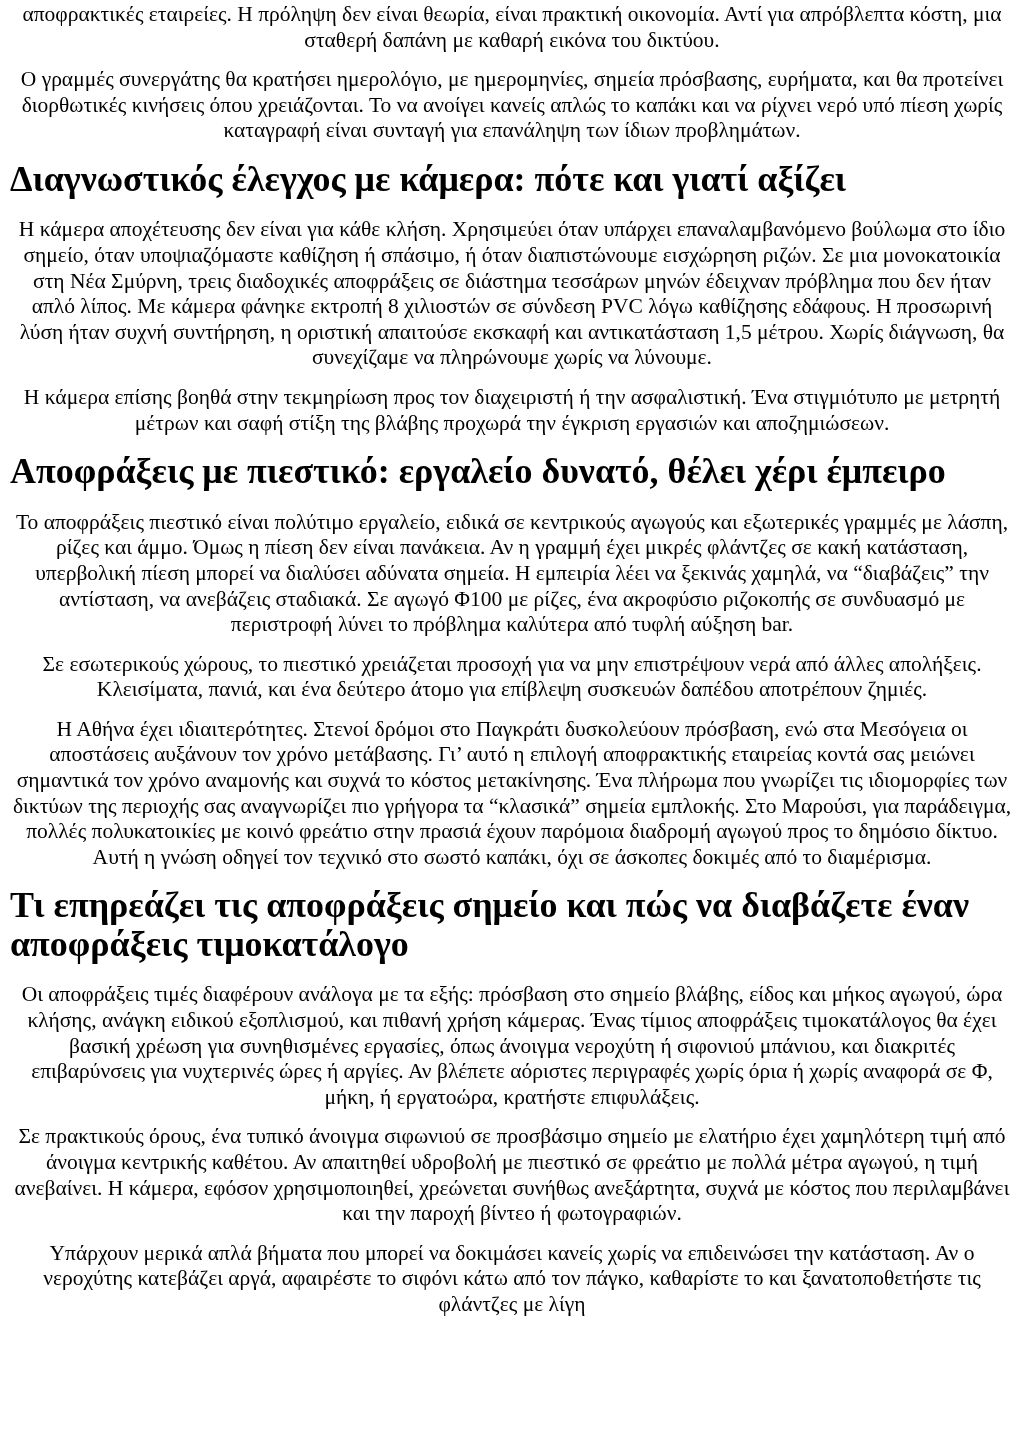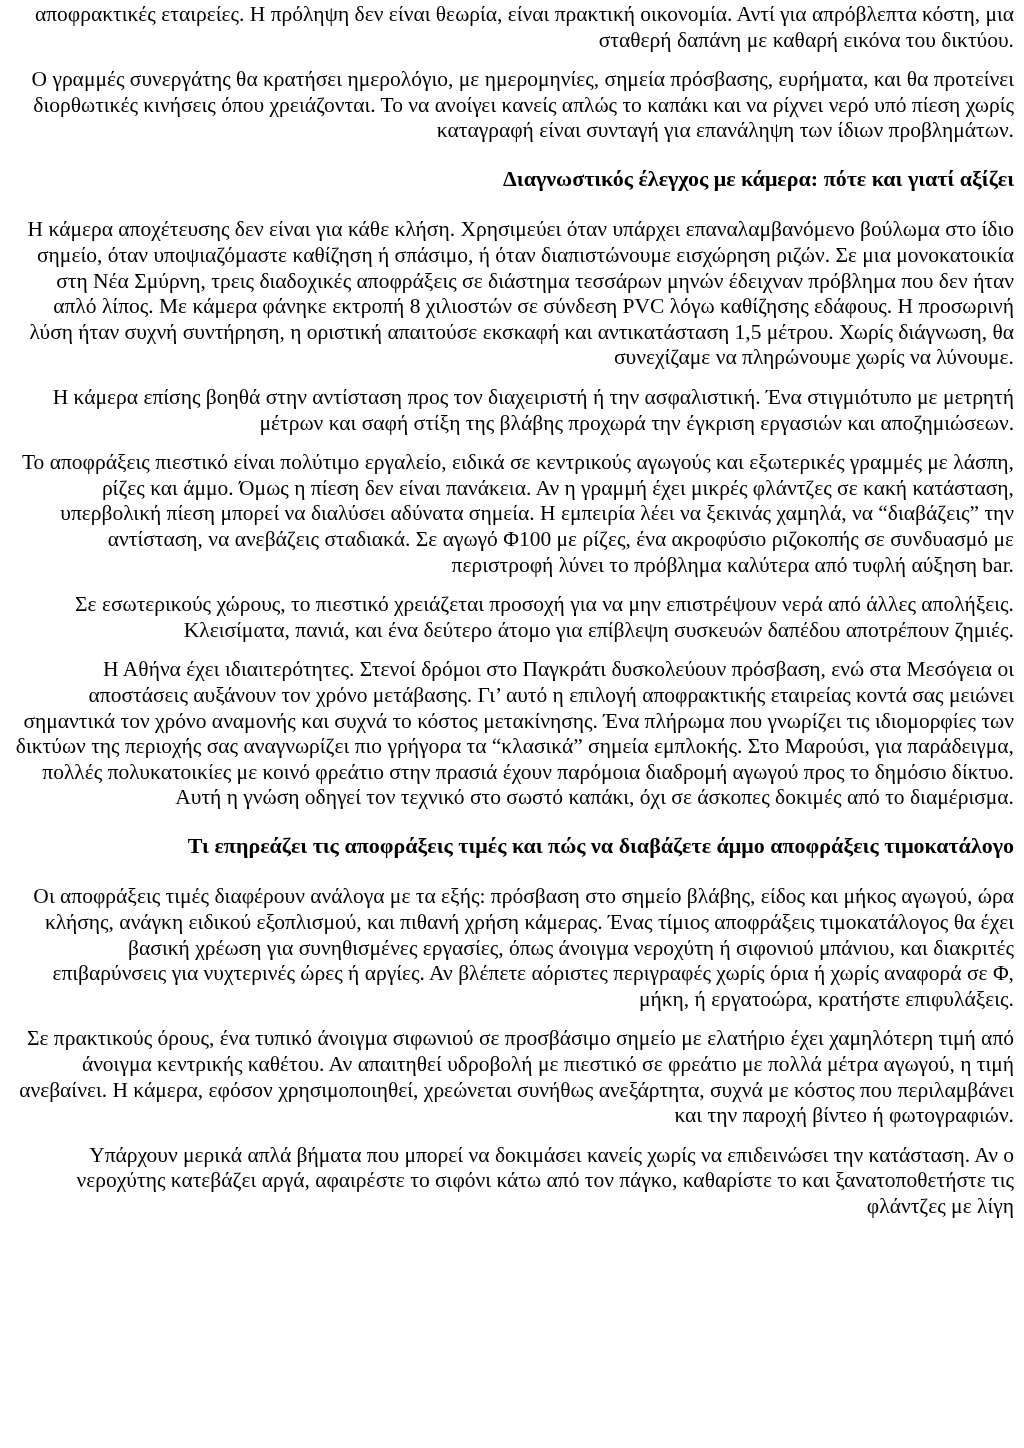--- a/index.html
+++ b/index.html
@@ -17,61 +17,62 @@
     box-sizing: border-box;
     font-family: "Liberation Serif", "DejaVu Serif", serif;
   }
   .article {
     padding: 0 10px;
   }
   .article p {
     font-size: 21.5px;
     line-height: 25.6px;
     margin: 14px 0;
-    text-align: right;
+    text-align: center;
     word-spacing: normal;
   }
   .article p.first-partial {
     margin-top: 2px; 
   }
   .article h2 {
-    font-size: 22px;
+    font-size: 36px;
     line-height: 38.5px;
     font-weight: bold;
     margin: 16px 0 19px 0;
-    text-align: right;
+    text-align: left;
   }
 </style>
 </head>
 <body>
 
 <div class="page">
   <div class="article">
 
     <p class="first-partial">αποφρακτικές εταιρείες. Η πρόληψη δεν είναι θεωρία, είναι πρακτική οικονομία. Αντί για απρόβλεπτα κόστη, μια σταθερή δαπάνη με καθαρή εικόνα του δικτύου.</p>
 
     <p>Ο γραμμές συνεργάτης θα κρατήσει ημερολόγιο, με ημερομηνίες, σημεία πρόσβασης, ευρήματα, και θα προτείνει διορθωτικές κινήσεις όπου χρειάζονται. Το να ανοίγει κανείς απλώς το καπάκι και να ρίχνει νερό υπό πίεση χωρίς καταγραφή είναι συνταγή για επανάληψη των ίδιων προβλημάτων.</p>
 
     <section>
       <h2>Διαγνωστικός έλεγχος με κάμερα: πότε και γιατί αξίζει</h2>
       <p>Η κάμερα αποχέτευσης δεν είναι για κάθε κλήση. Χρησιμεύει όταν υπάρχει επαναλαμβανόμενο βούλωμα στο ίδιο σημείο, όταν υποψιαζόμαστε καθίζηση ή σπάσιμο, ή όταν διαπιστώνουμε εισχώρηση ριζών. Σε μια μονοκατοικία στη Νέα Σμύρνη, τρεις διαδοχικές αποφράξεις σε διάστημα τεσσάρων μηνών έδειχναν πρόβλημα που δεν ήταν απλό λίπος. Με κάμερα φάνηκε εκτροπή 8 χιλιοστών σε σύνδεση PVC λόγω καθίζησης εδάφους. Η προσωρινή λύση ήταν συχνή συντήρηση, η οριστική απαιτούσε εκσκαφή και αντικατάσταση 1,5 μέτρου. Χωρίς διάγνωση, θα συνεχίζαμε να πληρώνουμε χωρίς να λύνουμε.</p>
-      <p>Η κάμερα επίσης βοηθά στην αντίσταση προς τον διαχειριστή ή την ασφαλιστική. Ένα στιγμιότυπο με μετρητή μέτρων και σαφή στίξη της βλάβης προχωρά την έγκριση εργασιών και αποζημιώσεων.</p>
+      <p>Η κάμερα επίσης βοηθά στην τεκμηρίωση προς τον διαχειριστή ή την ασφαλιστική. Ένα στιγμιότυπο με μετρητή μέτρων και σαφή στίξη της βλάβης προχωρά την έγκριση εργασιών και αποζημιώσεων.</p>
     </section>
 
     <section>
+      <h2>Αποφράξεις με πιεστικό: εργαλείο δυνατό, θέλει χέρι έμπειρο</h2>
       <p>Το αποφράξεις πιεστικό είναι πολύτιμο εργαλείο, ειδικά σε κεντρικούς αγωγούς και εξωτερικές γραμμές με λάσπη, ρίζες και άμμο. Όμως η πίεση δεν είναι πανάκεια. Αν η γραμμή έχει μικρές φλάντζες σε κακή κατάσταση, υπερβολική πίεση μπορεί να διαλύσει αδύνατα σημεία. Η εμπειρία λέει να ξεκινάς χαμηλά, να “διαβάζεις” την αντίσταση, να ανεβάζεις σταδιακά. Σε αγωγό Φ100 με ρίζες, ένα ακροφύσιο ριζοκοπής σε συνδυασμό με περιστροφή λύνει το πρόβλημα καλύτερα από τυφλή αύξηση bar.</p>
       <p>Σε εσωτερικούς χώρους, το πιεστικό χρειάζεται προσοχή για να μην επιστρέψουν νερά από άλλες απολήξεις. Κλεισίματα, πανιά, και ένα δεύτερο άτομο για επίβλεψη συσκευών δαπέδου αποτρέπουν ζημιές.</p>
     </section>
 
     <section>
       <p>Η Αθήνα έχει ιδιαιτερότητες. Στενοί δρόμοι στο Παγκράτι δυσκολεύουν πρόσβαση, ενώ στα Μεσόγεια οι αποστάσεις αυξάνουν τον χρόνο μετάβασης. Γι’ αυτό η επιλογή αποφρακτικής εταιρείας κοντά σας μειώνει σημαντικά τον χρόνο αναμονής και συχνά το κόστος μετακίνησης. Ένα πλήρωμα που γνωρίζει τις ιδιομορφίες των δικτύων της περιοχής σας αναγνωρίζει πιο γρήγορα τα “κλασικά” σημεία εμπλοκής. Στο Μαρούσι, για παράδειγμα, πολλές πολυκατοικίες με κοινό φρεάτιο στην πρασιά έχουν παρόμοια διαδρομή αγωγού προς το δημόσιο δίκτυο. Αυτή η γνώση οδηγεί τον τεχνικό στο σωστό καπάκι, όχι σε άσκοπες δοκιμές από το διαμέρισμα.</p>
     </section>
 
     <section>
-      <h2>Τι επηρεάζει τις αποφράξεις τιμές και πώς να διαβάζετε άμμο αποφράξεις τιμοκατάλογο</h2>
+      <h2>Τι επηρεάζει τις αποφράξεις σημείο και πώς να διαβάζετε έναν αποφράξεις τιμοκατάλογο</h2>
       <p>Οι αποφράξεις τιμές διαφέρουν ανάλογα με τα εξής: πρόσβαση στο σημείο βλάβης, είδος και μήκος αγωγού, ώρα κλήσης, ανάγκη ειδικού εξοπλισμού, και πιθανή χρήση κάμερας. Ένας τίμιος αποφράξεις τιμοκατάλογος θα έχει βασική χρέωση για συνηθισμένες εργασίες, όπως άνοιγμα νεροχύτη ή σιφονιού μπάνιου, και διακριτές επιβαρύνσεις για νυχτερινές ώρες ή αργίες. Αν βλέπετε αόριστες περιγραφές χωρίς όρια ή χωρίς αναφορά σε Φ, μήκη, ή εργατοώρα, κρατήστε επιφυλάξεις.</p>
       <p>Σε πρακτικούς όρους, ένα τυπικό άνοιγμα σιφωνιού σε προσβάσιμο σημείο με ελατήριο έχει χαμηλότερη τιμή από άνοιγμα κεντρικής καθέτου. Αν απαιτηθεί υδροβολή με πιεστικό σε φρεάτιο με πολλά μέτρα αγωγού, η τιμή ανεβαίνει. Η κάμερα, εφόσον χρησιμοποιηθεί, χρεώνεται συνήθως ανεξάρτητα, συχνά με κόστος που περιλαμβάνει και την παροχή βίντεο ή φωτογραφιών.</p>
     </section>
 
     <section>
       <p>Υπάρχουν μερικά απλά βήματα που μπορεί να δοκιμάσει κανείς χωρίς να επιδεινώσει την κατάσταση. Αν ο νεροχύτης κατεβάζει αργά, αφαιρέστε το σιφόνι κάτω από τον πάγκο, καθαρίστε το και ξανατοποθετήστε τις φλάντζες με λίγη</p>
     </section>
 
   </div>
 </div>

